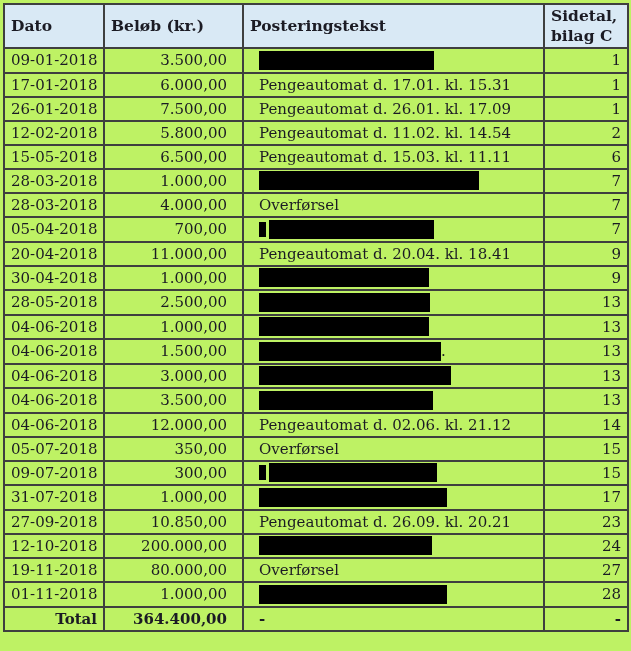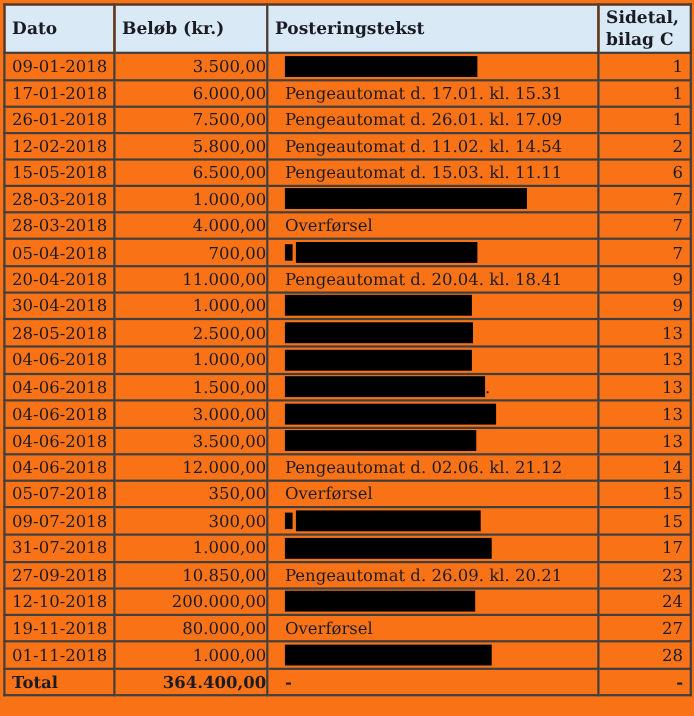--- a/index.html
+++ b/index.html
@@ -3,21 +3,21 @@
 <meta charset="utf-8">
 <style>
   :root{
     --header-bg:#d9e9f5;
     --border:#3f3f3f;
     --text:#1b1b24;
     --redaction:#000000;
   }
   html,body{margin:0;padding:0;background:#fff;}
   .page{
-    width:631px;height:651px;background:#f97316;box-sizing:border-box;
+    width:631px;height:651px;background:#bef264;box-sizing:border-box;
     padding:3px;overflow:hidden;
     font-family:"DejaVu Serif", serif;color:var(--text);
   }
   table.tbl{
     border-collapse:collapse;table-layout:fixed;width:624px;
   }
   .tbl col.c1{width:100px;}
   .tbl col.c2{width:139px;}
   .tbl col.c3{width:301px;}
   .tbl col.c4{width:84px;}
@@ -26,22 +26,22 @@
     overflow:hidden;white-space:nowrap;
     font-size:15px;line-height:22px;height:22px;
     padding:0 6px;vertical-align:middle;
   }
   .tbl thead th{
     background:var(--header-bg);
     font-weight:bold;font-size:15.5px;
     text-align:left;height:42px;line-height:20px;
     white-space:pre-line;vertical-align:middle;
   }
-  td.c-dato{text-align:left;}
-  td.c-belob{text-align:right;padding-right:0;margin-left:40px;}
+  td.c-dato{text-align:right;}
+  td.c-belob{text-align:right;padding-right:15px;margin-left:40px;}
   td.c-tekst{padding-left:15px;}
   td.c-side{text-align:right;}
   tr.total td{font-weight:bold;}
   span.bar{
     display:inline-block;height:19px;background:var(--redaction);
     vertical-align:middle;margin-bottom:2px;
   }
   span.stub{
     display:inline-block;width:7px;height:15px;background:var(--redaction);
     vertical-align:middle;margin-right:3px;margin-bottom:2px;

